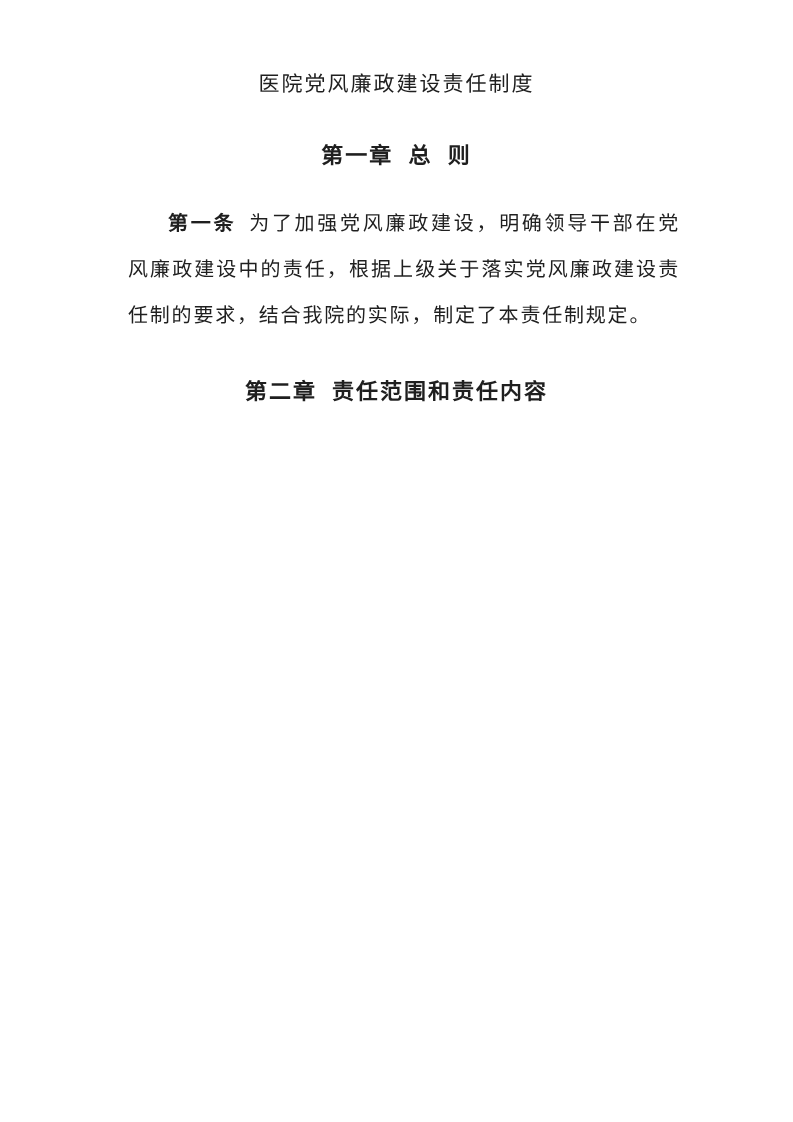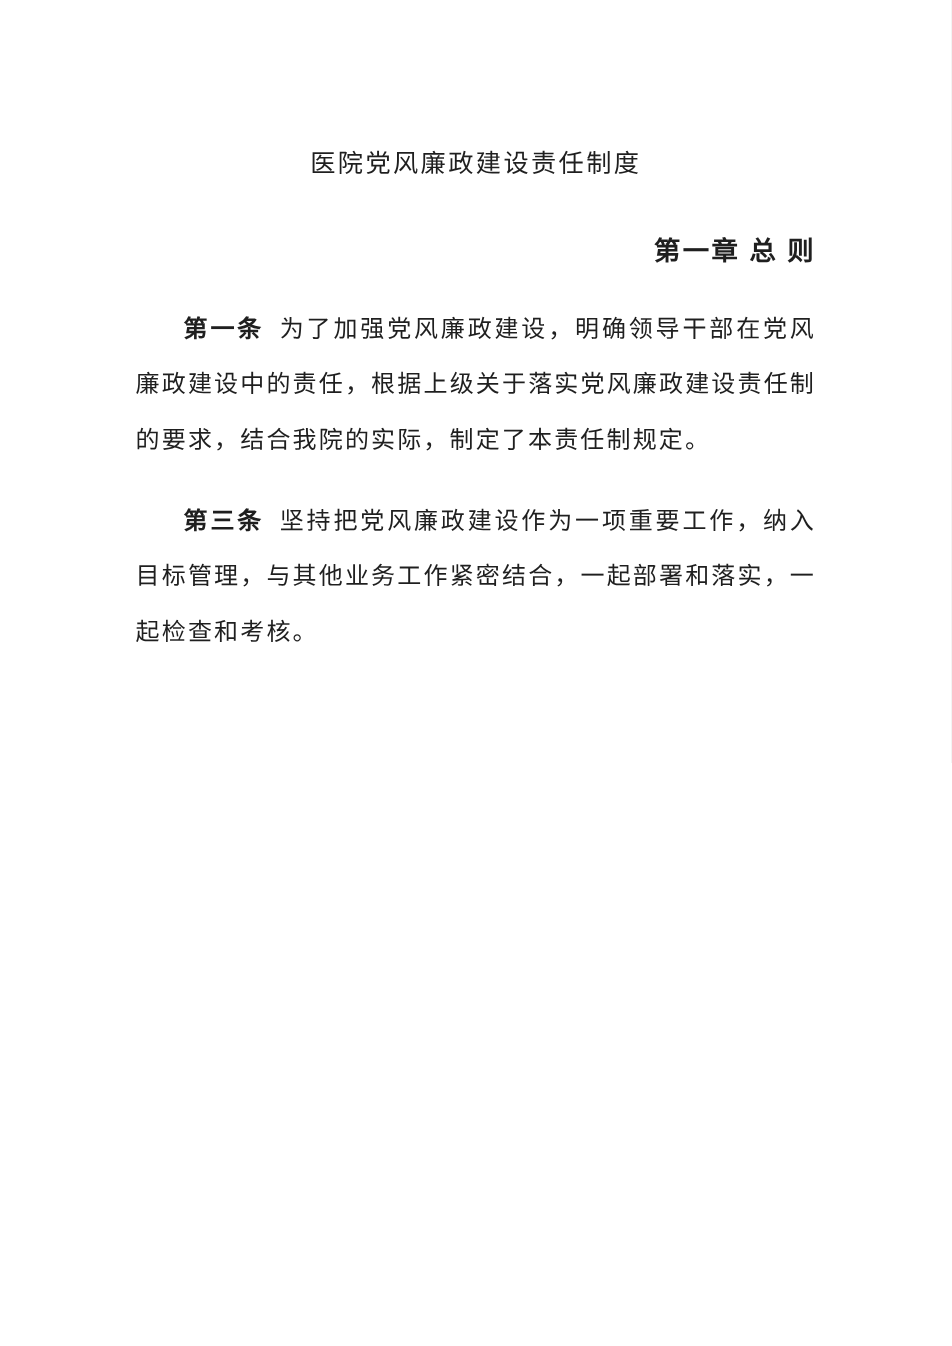--- a/index.html
+++ b/index.html
@@ -7,49 +7,50 @@
     padding: 0;
     background: #e8e8e8;
   }
   .page {
     position: relative;
     width: 793px;
     height: 1122px;
     margin: 0 auto;
     background: #ffffff;
     box-sizing: border-box;
-    padding: 120px 113px 0 113px;
+    padding: 68px 113px 0 113px;
     font-family: "Liberation Serif", "DejaVu Serif", serif;
     color: #1f1f1f;
     overflow: hidden;
   }
   .doc-title {
     font-size: 21px;
     font-weight: normal;
     text-align: center;
     letter-spacing: 2px;
     line-height: 32px;
     margin: 0 0 42px 0;
   }
   .chapter-heading {
     font-size: 22px;
     font-weight: bold;
-    text-align: right;
+    text-align: center;
     letter-spacing: 2px;
     line-height: 32px;
     margin: 0 0 26px 0;
+    font-family: Liberation Mono, monospace;
   }
   .para {
     font-size: 20px;
     line-height: 46px;
     letter-spacing: 1.8px;
     text-align: justify;
     text-justify: inter-character;
     text-indent: 2em;
-    margin: 0 0 22px 0;
+    margin: 0 0 22px 15px;
   }
   .para .article-label {
     font-weight: bold;
     margin-right: 0.65em;
   }
   .chapter-heading.second {
     margin-top: 40px;
   }
 </style>
 </head>
@@ -57,17 +58,17 @@
 
 <div class="page">
 
   <h1 class="doc-title">医院党风廉政建设责任制度</h1>
 
   <h2 class="chapter-heading">第一章 总 则</h2>
 
   <p class="para"><span class="article-label">第一条</span><span>为了加强党风廉政建设，明确领导干部在党风廉政建设中的责任，根据上级关于落实党风廉政建设责任制的要求，结合我院的实际，制定了本责任制规定。</span></p>
 
 
-  <p class="para"><span class="article-label">第三条</span><span>坚持把党风廉政建设作为一项重要工作，纳入目标管理，与其他业务工作紧密结合，一起部署和落实，一起检查和考核。</span></p>
 
 
+  <h2 class="chapter-heading second">第二章 责任范围和责任内容</h2>
 
 </div>
 
 </body></html>

